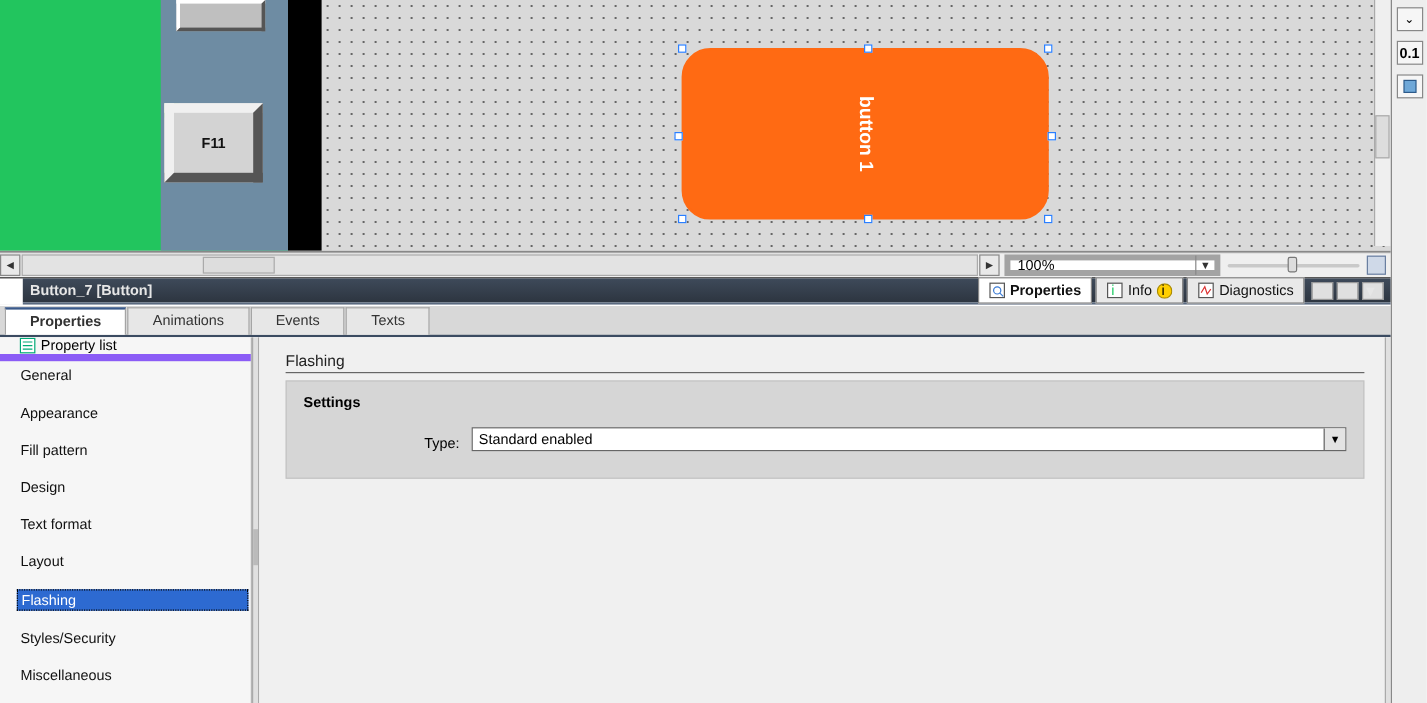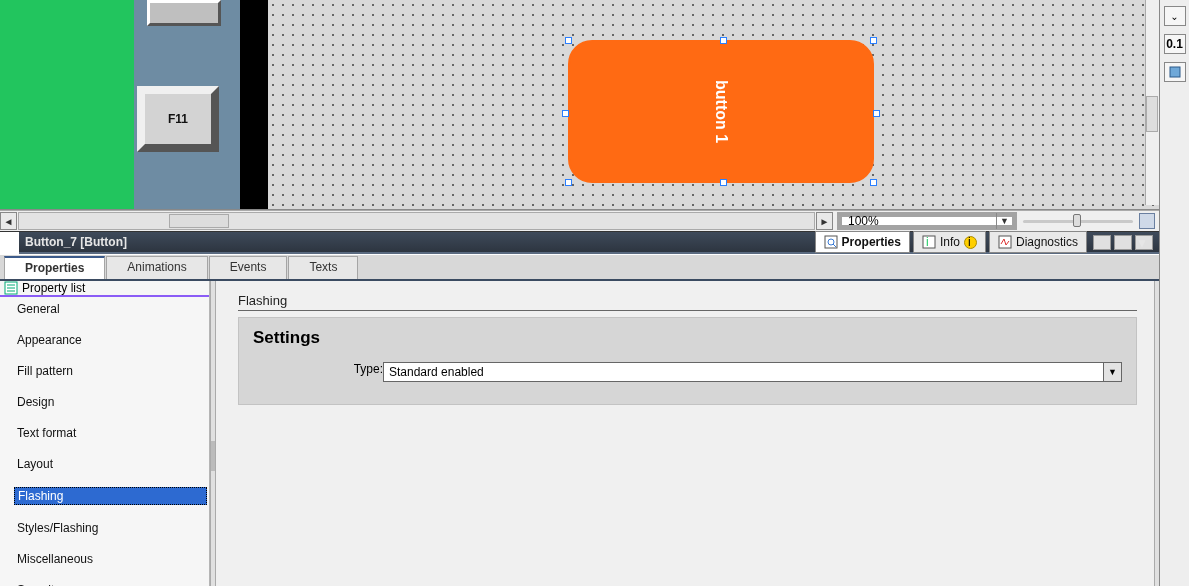--- a/index.html
+++ b/index.html
@@ -73,31 +73,31 @@
 .tb-icons .mini{width:18px;height:15px;background:#e0e0e0;border:1px solid #999;}
 
 
 .subtabs-bar{height:27px;background:#d8d8d8;border-top:1px solid #fff;border-bottom:2px solid #3b4b61;display:flex;align-items:flex-end;padding-left:4px;gap:1px;}
 .subtab{height:23px;padding:3px 20px 0;background:#e7e7e7;border:1px solid #a5a5a5;border-bottom:none;color:#333;}
 .subtab.active{background:#fff;font-weight:bold;border-top:2px solid #3b5a8a;}
 
 
 .prop-area{flex:1;display:flex;background:#f0f0f0;overflow:hidden;}
 .prop-sidebar{width:210px;border-right:1px solid #b5b5b5;background:#f6f6f6;display:flex;flex-direction:column;}
-.pl-head{height:22px;display:flex;align-items:center;gap:4px;padding-left:4px;border-bottom:2px solid #8b5cf6;}
+.pl-head{height:22px;display:flex;align-items:center;gap:4px;padding-left:16px;border-bottom:6px solid #8b5cf6;}
 .pl-head svg{flex-shrink:0}
 .pl-list{padding:4px 2px 4px 14px;display:flex;flex-direction:column;gap:15px;}
 .pl-item{padding:1px 3px;cursor:default;color:#111;}
 .pl-item.selected{background:#2d6ad1;color:#fff;border:1px dotted #000;}
 
 .prop-body{flex:1;padding:12px 22px;background:#f0f0f0;position:relative;}
 .sect-title{font-size:13px;color:#222;border-bottom:1px solid #666;padding-bottom:2px;margin-bottom:6px;}
 .settings-box{background:#d6d6d6;border:1px solid #c3c3c3;padding:10px 14px 22px;}
-.settings-box h4{font-size:17px;font-weight:bold;margin-bottom:14px;}
-.field-row{display:flex;align-items:flex-start;}
+.settings-box h4{font-size:12px;font-weight:bold;margin-bottom:14px;}
+.field-row{display:flex;align-items:flex-end;gap:10px;}
 .field-row label{width:130px;text-align:right;}
 .field-row .select{flex:1;height:20px;border:1px solid #666;background:#fff;display:flex;align-items:center;padding-left:5px;}
 .field-row .select .dd{margin-left:auto;width:18px;height:18px;background:#e3e3e3;border-left:1px solid #666;display:flex;align-items:center;justify-content:center;font-size:9px;}
 .split-right{position:absolute;right:0;top:0;width:5px;height:100%;background:#e0e0e0;border-left:1px solid #aaa;}
 .mid-split{width:6px;background:#e0e0e0;border-left:1px solid #aaa;border-right:1px solid #aaa;}
 .mid-split .grip{width:4px;height:30px;background:#bbb;margin:160px auto 0;}
 
 
 .right-strip{position:absolute;right:0;top:0;width:30px;height:586px;background:#eee;border-left:1px solid #888;display:flex;flex-direction:column;align-items:center;gap:8px;padding-top:6px;}
 .rs-btn{width:22px;height:20px;border:1px solid #888;background:#f6f6f6;display:flex;align-items:center;justify-content:center;font-size:10px;}
@@ -207,21 +207,21 @@
         <span>Property list</span>
       </div>
       <div class="pl-list" id="pl-list">
           <div class="pl-item">General</div>
           <div class="pl-item">Appearance</div>
           <div class="pl-item">Fill pattern</div>
           <div class="pl-item">Design</div>
           <div class="pl-item">Text format</div>
           <div class="pl-item">Layout</div>
           <div class="pl-item selected">Flashing</div>
-          <div class="pl-item">Styles/Flashing</div>
+          <div class="pl-item">Styles/Security</div>
           <div class="pl-item">Miscellaneous</div>
           <div class="pl-item">Security</div>
         </div>
     </div>
     <div class="mid-split">
         <div class="grip"></div>
       </div>
     <div class="prop-body">
       <div class="sect-title">Flashing</div>
       <div class="settings-box">

